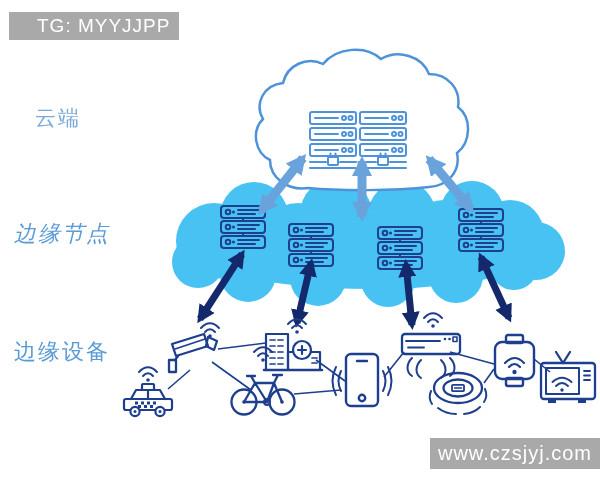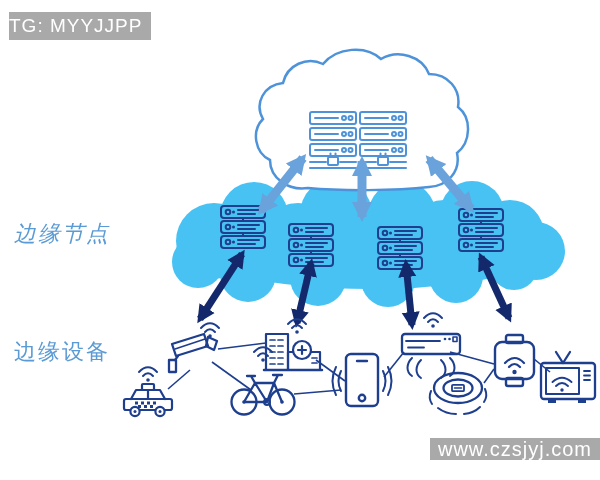--- a/index.html
+++ b/index.html
@@ -5,22 +5,22 @@
   html,body{margin:0;padding:0;}
   #stage{
     position:relative;width:600px;height:480px;background:#ffffff;overflow:hidden;
     font-family:"Liberation Sans","DejaVu Sans",sans-serif;
   }
   #diagram-svg{position:absolute;left:0;top:0;}
   .badge{
     position:absolute;background:var(--watermark-bg);color:var(--watermark-text);
     font-size:19px;display:flex;align-items:center;letter-spacing:1px;
   }
-  .badge-tl{left:9px;top:12px;width:142px;height:28px;padding-left:0;}
-  .badge-br{left:430px;top:438px;width:170px;height:22px;justify-content:center;font-size:20px;}
+  .badge-tl{left:9px;top:12px;width:142px;height:28px;padding-left:28px;}
+  .badge-br{left:430px;top:438px;width:170px;height:31px;justify-content:center;font-size:20px;}
   .layer-label{position:absolute;color:var(--label-blue);letter-spacing:2px;}
   .label-cloud{left:35px;top:104px;font-size:21px;color:var(--label-cloud-blue);}
   .label-edge-nodes{left:14px;top:219px;font-size:22px;font-style:italic;}
   .label-edge-devices{left:14px;top:337px;font-size:22px;}
   
   .cloud-outline{fill:#ffffff;stroke:var(--cloud-outline);stroke-width:2.5;}
   .edge-cloud *{fill:var(--edge-cloud-fill);stroke:none;}
   .navy{color:var(--device-navy);}
   .blue{color:var(--cloud-outline);}
   .device{stroke:var(--device-navy);color:var(--device-navy);fill:none;
@@ -290,16 +290,17 @@
         <line x1="43" y1="21" x2="49" y2="21"></line>
         <line x1="43" y1="25.5" x2="49" y2="25.5"></line>
         <line x1="43" y1="30" x2="49" y2="30"></line>
       </g>
       <rect x="7" y="49" width="8" height="4" fill="currentColor" stroke="none"></rect>
       <rect x="37" y="49" width="8" height="4" fill="currentColor" stroke="none"></rect>
     </g>
   </svg>
 
   <div class="badge badge-tl">TG: MYYJJPP</div>
+  <div class="layer-label label-cloud">云端</div>
   <div class="layer-label label-edge-nodes">边缘节点</div>
   <div class="layer-label label-edge-devices">边缘设备</div>
   <div class="badge badge-br">www.czsjyj.com</div>
 </div>
 
 </body></html>

